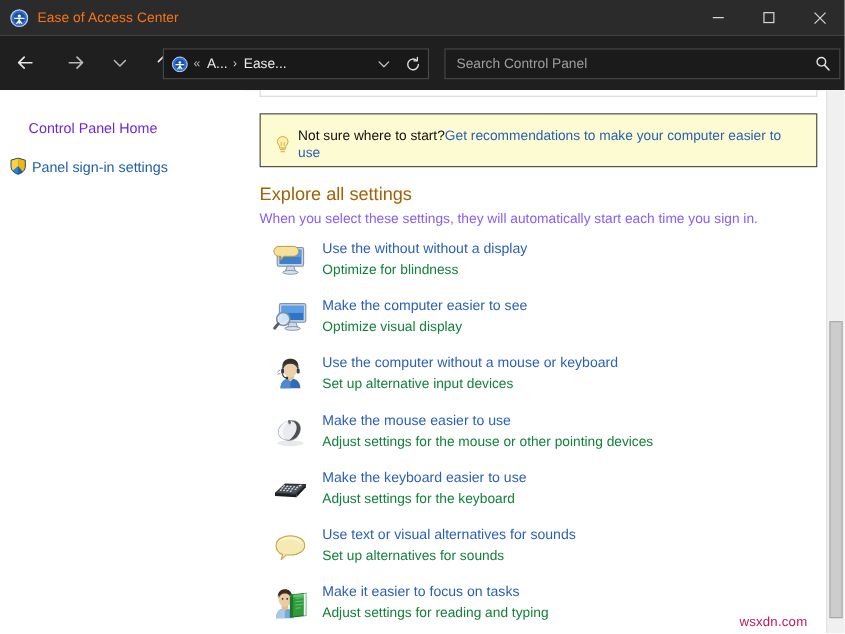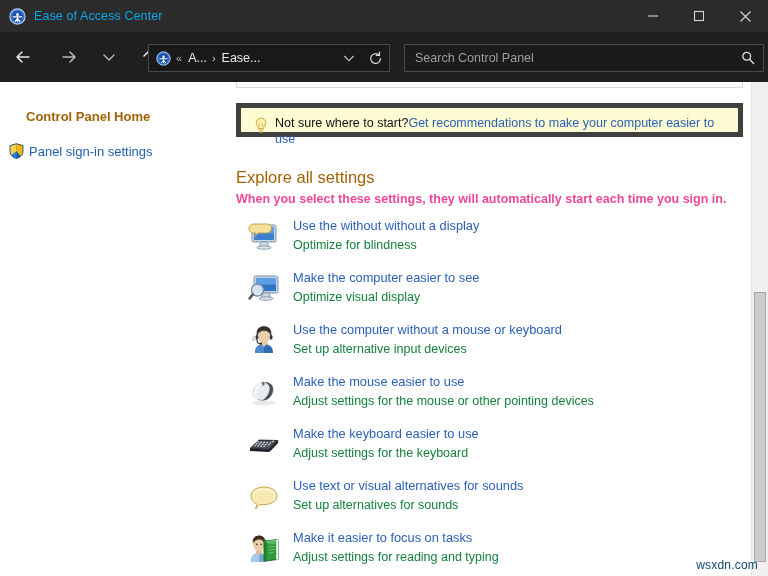--- a/index.html
+++ b/index.html
@@ -28,21 +28,21 @@
     display: flex;
     align-items: center;
   }
   .titlebar-icon {
     margin-left: 8px;
     width: 18px; height: 18px;
     display: flex; align-items: center; justify-content: center;
   }
   .titlebar-title {
     margin-left: 8px;
-    color: #0ea5e9;
+    color: #f97316;
     font-size: 12.5px;
     letter-spacing: .1px;
     white-space: nowrap;
     text-align: right;
   }
   .winbtns {
     position: absolute;
     right: 0; top: 0;
     height: 32px;
     display: flex;
@@ -170,21 +170,21 @@
     align-items: center;
     height: 18px;
   }
   .side-item.home  { left: 26px; top: 25px; }
   .side-item.signin{ left: 8px;  top: 60px; }
   .side-label {
     color: #1f5fae;
     font-size: 13px;
     white-space: nowrap;
   }
-  .side-label.plain { color: #a16207; font-weight: bold; }
+  .side-label.plain { color: #6d28d9; }
   .shield-icon {
     width: 16px; height: 16px; flex: none; margin-right: 5px;
     display: flex; align-items: center; justify-content: center;
   }
 
   
   .content {
     position: absolute;
     left: 222px; top: 0;
     width: 524px; height: 494px;
@@ -198,26 +198,26 @@
     border: 1px solid #d9d9d9;
     border-top: none;
     background: #ffffff;
     box-sizing: border-box;
   }
 
   
   .tipbanner {
     position: absolute;
     left: 14px; top: 21px;
-    width: 507px; height: 34px;
+    width: 507px; height: 49px;
     background: #fdfbd1;
-    border: 5px solid #404040;
+    border: 1px solid #404040;
     box-sizing: border-box;
     display: flex;
-    align-items: flex-start;
+    align-items: center;
   }
   .bulb-icon {
     margin: 9px 0 0 12px;
     width: 16px; height: 18px;
     flex: none;
     display: flex; align-items: center; justify-content: center;
   }
   .tip-text {
     margin: 7px 10px 0 6px;
     font-size: 12.5px;
@@ -234,23 +234,22 @@
     position: absolute;
     left: 14px; top: 86px;
     font-size: 16.5px;
     color: #a16207;
     white-space: nowrap;
   }
   .explore-sub {
     position: absolute;
     left: 14px; top: 110px;
     font-size: 12.5px;
-    color: #ec4899;
-    white-space: nowrap;
-    font-weight: bold;
+    color: #8b5cf6;
+    white-space: nowrap;
   }
 
   
   .settings-list {
     position: absolute;
     left: 14px; top: 134px;
     width: 500px;
   }
   .setting-row {
     position: relative;
@@ -292,23 +291,23 @@
     left: 2px; top: 210px;
     width: 12px; height: 270px;
     background: #cdcdcd;
     border: 1px solid #a6a6a6;
     box-sizing: border-box;
   }
 
   
   .watermark {
     position: absolute;
-    right: 10px; bottom: 4px;
+    right: 34px; bottom: 4px;
     font-size: 12px;
-    color: #0c4a6e;
+    color: #be185d;
     letter-spacing: .2px;
   }
 </style>
 </head>
 <body>
 
 <div id="app">
 
   <div class="titlebar">
     <div class="titlebar-icon">

